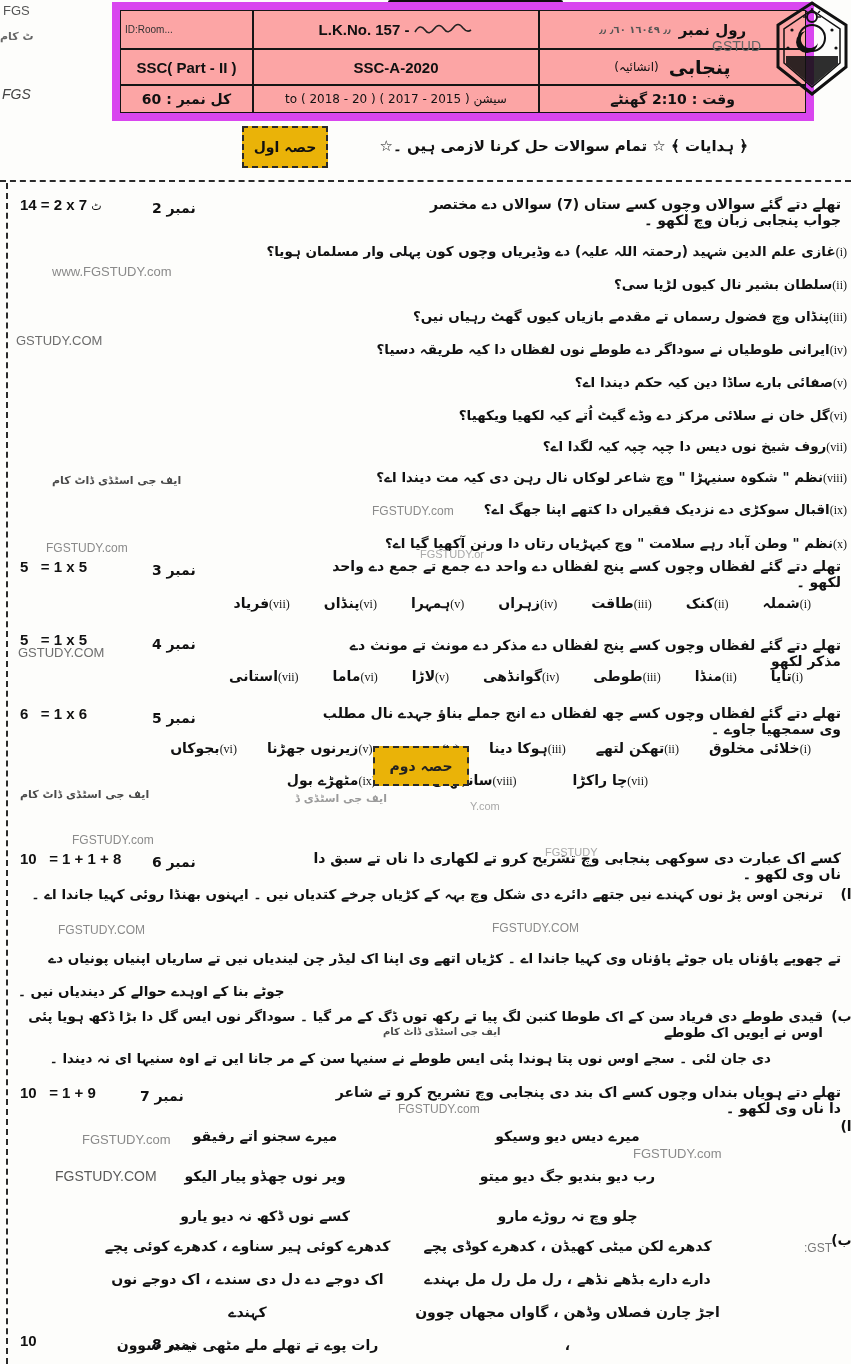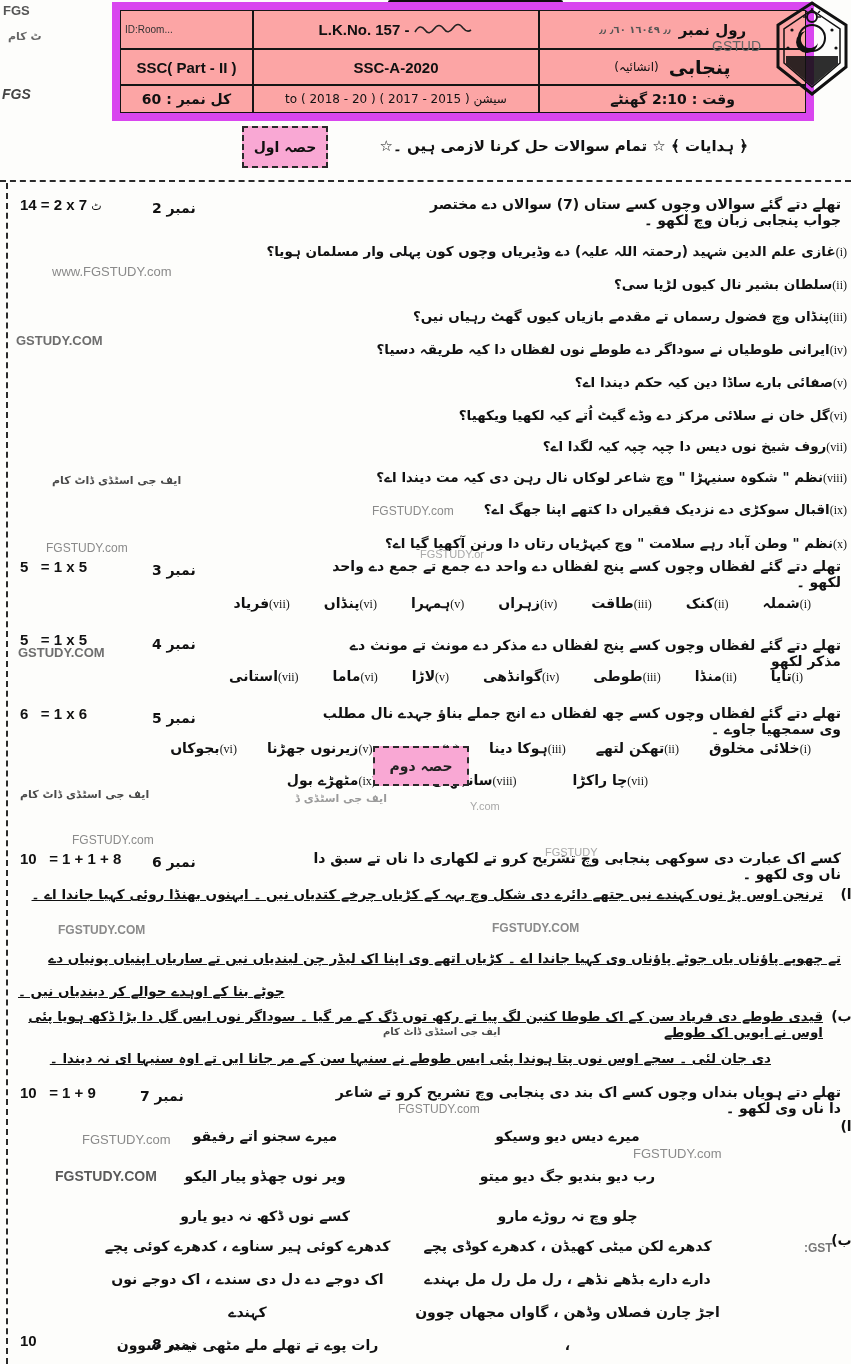--- a/index.html
+++ b/index.html
@@ -9,44 +9,44 @@
   .lat{font-family:"Liberation Sans",sans-serif;}
   
   .htable{position:absolute;left:112px;top:2px;width:686px;height:103px;display:grid;
           grid-template-columns:133px 286px 267px;grid-template-rows:39px 36px 28px;
           border:8px solid #d946ef;background:#fca5a5;}
   .hcell{border:1px solid #151515;display:flex;align-items:center;justify-content:center;
          overflow:hidden;white-space:nowrap;}
   .smudge{position:absolute;background:#0d0d0d;border-radius:2px;}
   
   .pbox{position:absolute;border:2px dashed #2a2a2a;display:flex;align-items:center;
-        justify-content:center;direction:rtl;font-weight:bold;font-size:14px;background:#f9a8d4;}
+        justify-content:center;direction:rtl;font-weight:bold;font-size:14px;background:#eab308;}
   .instr{position:absolute;direction:rtl;text-align:right;font-weight:bold;font-size:15px;}
   .hr-dash{position:absolute;left:0;right:0;border-top:2px dashed #2a2a2a;}
   .v-dash{position:absolute;left:6px;top:183px;bottom:0;border-left:2px dashed #2a2a2a;}
   
   .marks{position:absolute;left:20px;font-family:"Liberation Sans",sans-serif;font-weight:bold;
          font-size:15px;white-space:pre;}
   .stray{font-size:11px;font-weight:normal;}
   .qnum{position:absolute;left:152px;direction:rtl;font-weight:bold;font-size:14px;}
   .qhead{position:absolute;right:10px;direction:rtl;text-align:right;font-weight:bold;font-size:14px;}
   .sub{position:absolute;right:-8px;direction:rtl;text-align:right;font-size:13.5px;font-weight:600;}
   .lbl{direction:ltr;unicode-bidi:embed;font-family:"Liberation Serif",serif;font-size:12px;
        font-weight:normal;margin-inline-end:12px;}
   .wordrow{position:absolute;display:flex;direction:rtl;font-weight:bold;font-size:14px;gap:26px;}
   .wi{display:flex;direction:rtl;align-items:baseline;}
   .wi .lbl{margin-inline-end:8px;}
   .plabel{position:absolute;right:-7px;direction:rtl;font-weight:bold;font-size:14px;}
-  .pline{position:absolute;direction:rtl;text-align:right;font-size:13.5px;font-weight:600;text-decoration:underline;}
+  .pline{position:absolute;direction:rtl;text-align:right;font-size:13.5px;font-weight:600;}
   .verse{position:absolute;text-align:center;direction:rtl;font-size:14px;font-weight:600;line-height:40px;}
   .verse2{line-height:33px;}
   
   .wm{position:absolute;color:#8a8a8a;font-family:"Liberation Sans",sans-serif;font-size:12px;
       white-space:nowrap;z-index:4;}
-  .wm.b{font-weight:bold;}
+  .wm.b{font-weight:normal;}
   .wm.dk{color:#4a4a4a;}
   .wm.lt{color:#a8a8a8;}
   .wm.ur{font-family:"DejaVu Sans",sans-serif;direction:rtl;font-weight:bold;}
   .scrib{color:#555;font-size:10px;}
 </style>
 </head>
 <body>
 
 <div id="paper">
 
@@ -284,21 +284,21 @@
   <div class="verse verse2 u" style="left:90px;top:1230px;width:315px;">
     <div>کدھرے کوئی ہیر سناوے ، کدھرے کوئی پچے</div>
     <div>اک دوجے دے دل دی سندے ، اک دوجے نوں کہندے</div>
     <div>رات پوے تے تھلے ملے مٹھی نیندر سوون</div>
   </div>
 
   <div class="marks" style="top:1332px;">10</div>
   <div class="qnum u" style="top:1336px;">نمبر 8</div>
 
   <div class="wm b" style="left:3px;top:3px;font-size:13px;color:#555;">FGS</div>
-  <div class="wm ur" style="left:0px;top:30px;font-size:11px;color:#666;padding-left:8px;">ٹ کام</div>
+  <div class="wm ur" style="left:0px;top:30px;font-size:11px;color:#666;">ٹ کام</div>
   <div class="wm b" style="left:2px;top:86px;font-size:14px;color:#444;font-style:italic;">FGS</div>
   <div class="wm" style="left:712px;top:38px;font-size:14px;color:#666;">GSTUD</div>
   <div class="wm" style="left:52px;top:264px;font-size:13px;">www.FGSTUDY.com</div>
   <div class="wm b" style="left:16px;top:333px;font-size:13px;color:#6e6e6e;">GSTUDY.COM</div>
   <div class="wm ur dk" style="left:52px;top:474px;font-size:11px;">ایف جی اسٹڈی ڈاٹ کام</div>
   <div class="wm" style="left:372px;top:504px;">FGSTUDY.com</div>
   <div class="wm lt" style="left:420px;top:548px;font-size:11px;">FGSTUDY.or</div>
   <div class="wm" style="left:46px;top:541px;">FGSTUDY.com</div>
   <div class="wm b" style="left:18px;top:645px;font-size:13px;color:#6e6e6e;">GSTUDY.COM</div>
   <div class="wm ur dk" style="left:20px;top:788px;font-size:11px;">ایف جی اسٹڈی ڈاٹ کام</div>

